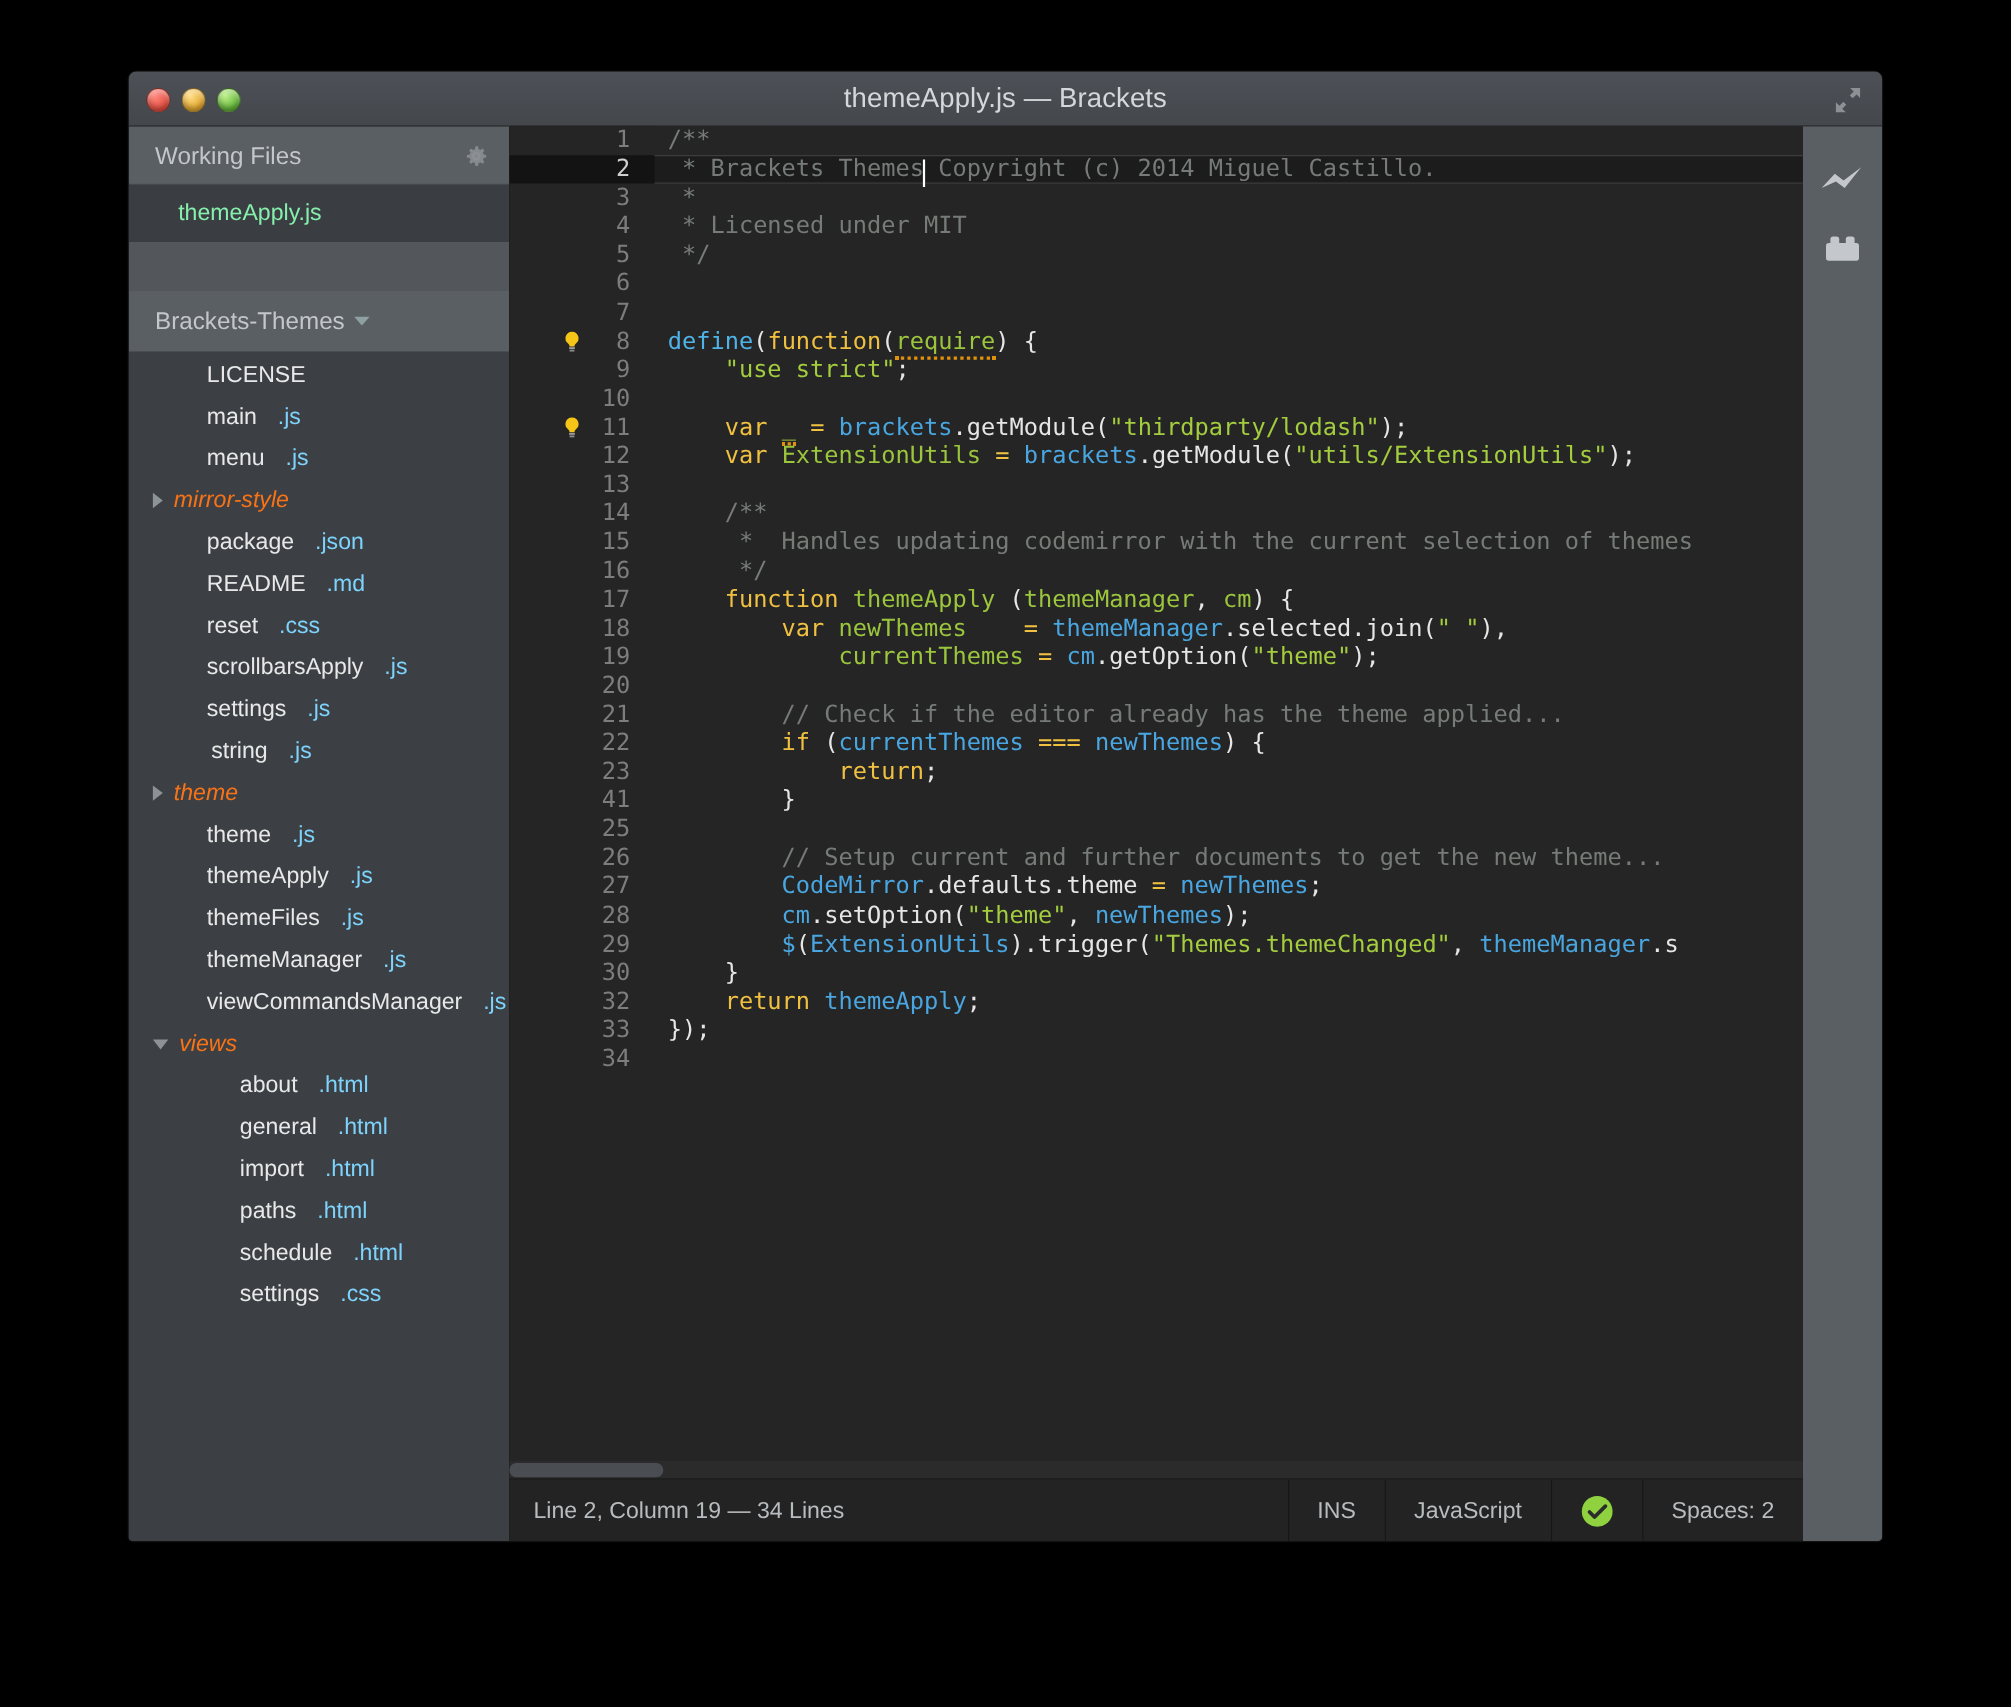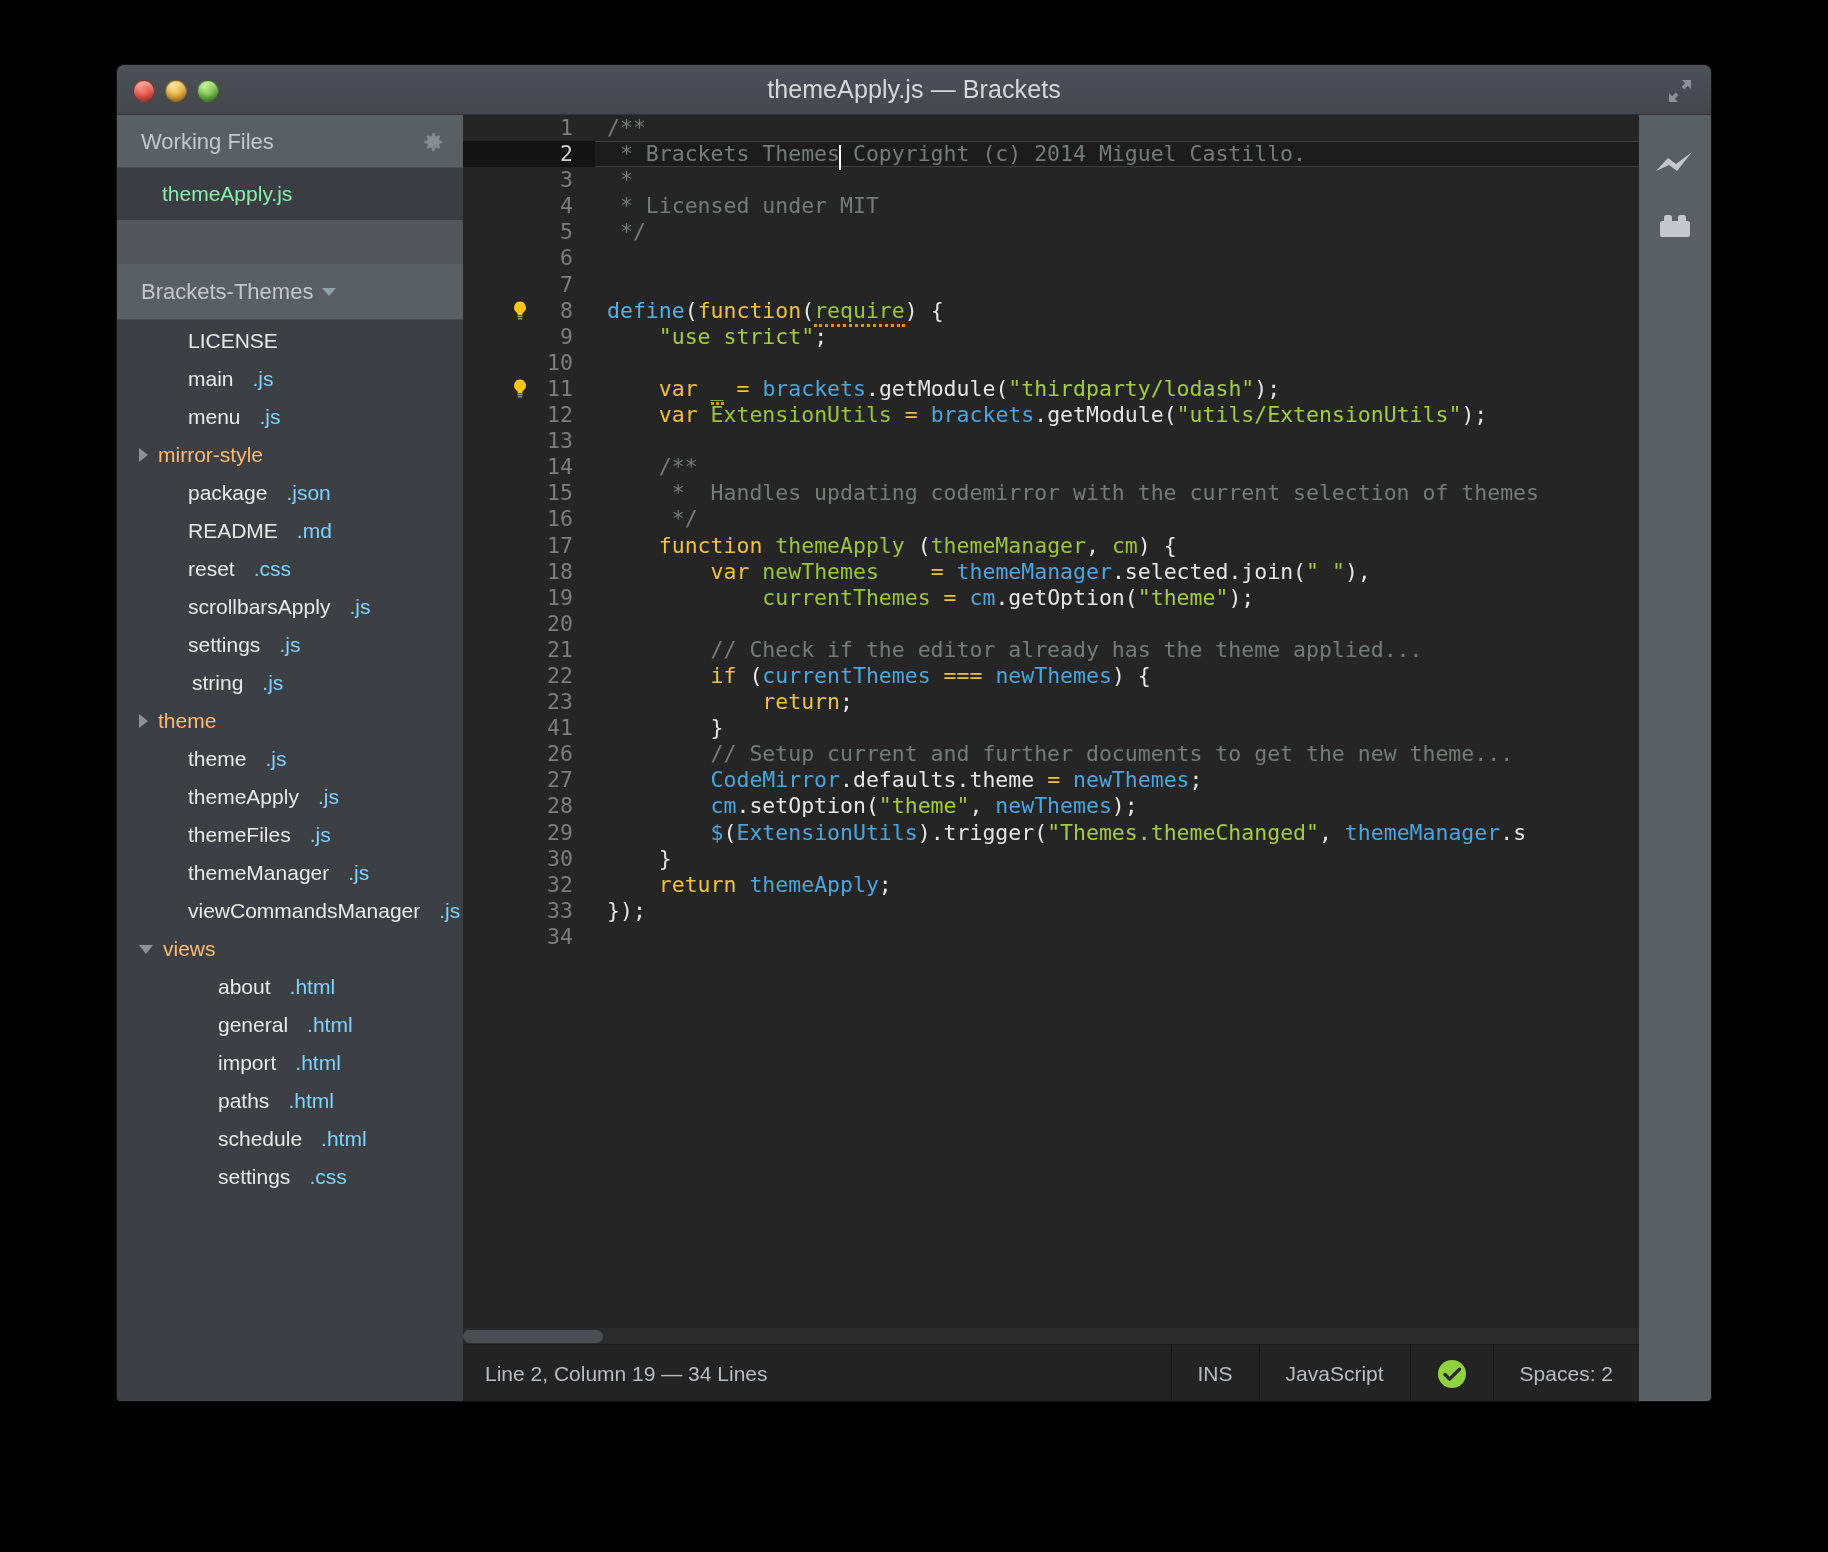--- a/index.html
+++ b/index.html
@@ -156,21 +156,21 @@
     border-bottom: 7px solid transparent;
     border-left: 9px solid #8d9297;
   }
   .tri.open {
     border-left: 7px solid transparent;
     border-right: 7px solid transparent;
     border-top: 9px solid #8d9297;
   }
   .tri.none { width: 9px; margin-right: 10px; }
   .tree-row .ext { color: #7dd3fc; margin-left: 19px; }
-  .tree-row.folder .nm { color: #fdba74; }
+  .tree-row.folder .nm { color: #f97316; font-style: italic; }
 
   
   #editor-wrap {
     flex: 1 1 auto;
     position: relative;
     background: #252525;
     overflow: hidden;
   }
   #gutter-bg {
     position: absolute;
@@ -500,20 +500,21 @@
           <div class="code-line"><span class="gut">15</span><span class="txt"><span class="c-com">     *  Handles updating codemirror with the current selection of themes</span></span></div>
           <div class="code-line"><span class="gut">16</span><span class="txt"><span class="c-com">     */</span></span></div>
           <div class="code-line"><span class="gut">17</span><span class="txt"><span class="c-punc">    </span><span class="c-kw">function</span><span class="c-punc"> </span><span class="c-var">themeApply</span><span class="c-punc"> (</span><span class="c-var">themeManager</span><span class="c-punc">, </span><span class="c-var">cm</span><span class="c-punc">) {</span></span></div>
           <div class="code-line"><span class="gut">18</span><span class="txt"><span class="c-punc">        </span><span class="c-kw">var</span><span class="c-punc"> </span><span class="c-var">newThemes</span><span class="c-punc">    </span><span class="c-kw">=</span><span class="c-punc"> </span><span class="c-atom">themeManager</span><span class="c-punc">.selected.join(</span><span class="c-str">" "</span><span class="c-punc">),</span></span></div>
           <div class="code-line"><span class="gut">19</span><span class="txt"><span class="c-punc">            </span><span class="c-var">currentThemes</span><span class="c-punc"> </span><span class="c-kw">=</span><span class="c-punc"> </span><span class="c-atom">cm</span><span class="c-punc">.getOption(</span><span class="c-str">"theme"</span><span class="c-punc">);</span></span></div>
           <div class="code-line"><span class="gut">20</span><span class="txt"></span></div>
           <div class="code-line"><span class="gut">21</span><span class="txt"><span class="c-com">        // Check if the editor already has the theme applied...</span></span></div>
           <div class="code-line"><span class="gut">22</span><span class="txt"><span class="c-punc">        </span><span class="c-kw">if</span><span class="c-punc"> (</span><span class="c-atom">currentThemes</span><span class="c-punc"> </span><span class="c-kw">===</span><span class="c-punc"> </span><span class="c-atom">newThemes</span><span class="c-punc">) {</span></span></div>
           <div class="code-line"><span class="gut">23</span><span class="txt"><span class="c-punc">            </span><span class="c-kw">return</span><span class="c-punc">;</span></span></div>
           <div class="code-line"><span class="gut">41</span><span class="txt"><span class="c-punc">        }</span></span></div>
+          <div class="code-line"><span class="gut">25</span><span class="txt"></span></div>
           <div class="code-line"><span class="gut">26</span><span class="txt"><span class="c-com">        // Setup current and further documents to get the new theme...</span></span></div>
           <div class="code-line"><span class="gut">27</span><span class="txt"><span class="c-punc">        </span><span class="c-atom">CodeMirror</span><span class="c-punc">.defaults.theme </span><span class="c-kw">=</span><span class="c-punc"> </span><span class="c-atom">newThemes</span><span class="c-punc">;</span></span></div>
           <div class="code-line"><span class="gut">28</span><span class="txt"><span class="c-punc">        </span><span class="c-atom">cm</span><span class="c-punc">.setOption(</span><span class="c-str">"theme"</span><span class="c-punc">, </span><span class="c-atom">newThemes</span><span class="c-punc">);</span></span></div>
           <div class="code-line"><span class="gut">29</span><span class="txt"><span class="c-punc">        </span><span class="c-atom">$</span><span class="c-punc">(</span><span class="c-atom">ExtensionUtils</span><span class="c-punc">).trigger(</span><span class="c-str">"Themes.themeChanged"</span><span class="c-punc">, </span><span class="c-atom">themeManager</span><span class="c-punc">.s</span></span></div>
           <div class="code-line"><span class="gut">30</span><span class="txt"><span class="c-punc">    }</span></span></div>
           <div class="code-line"><span class="gut">32</span><span class="txt"><span class="c-punc">    </span><span class="c-kw">return</span><span class="c-punc"> </span><span class="c-atom">themeApply</span><span class="c-punc">;</span></span></div>
           <div class="code-line"><span class="gut">33</span><span class="txt"><span class="c-punc">});</span></span></div>
           <div class="code-line"><span class="gut">34</span><span class="txt"></span></div>
         </div>
       <div id="h-scroll">

